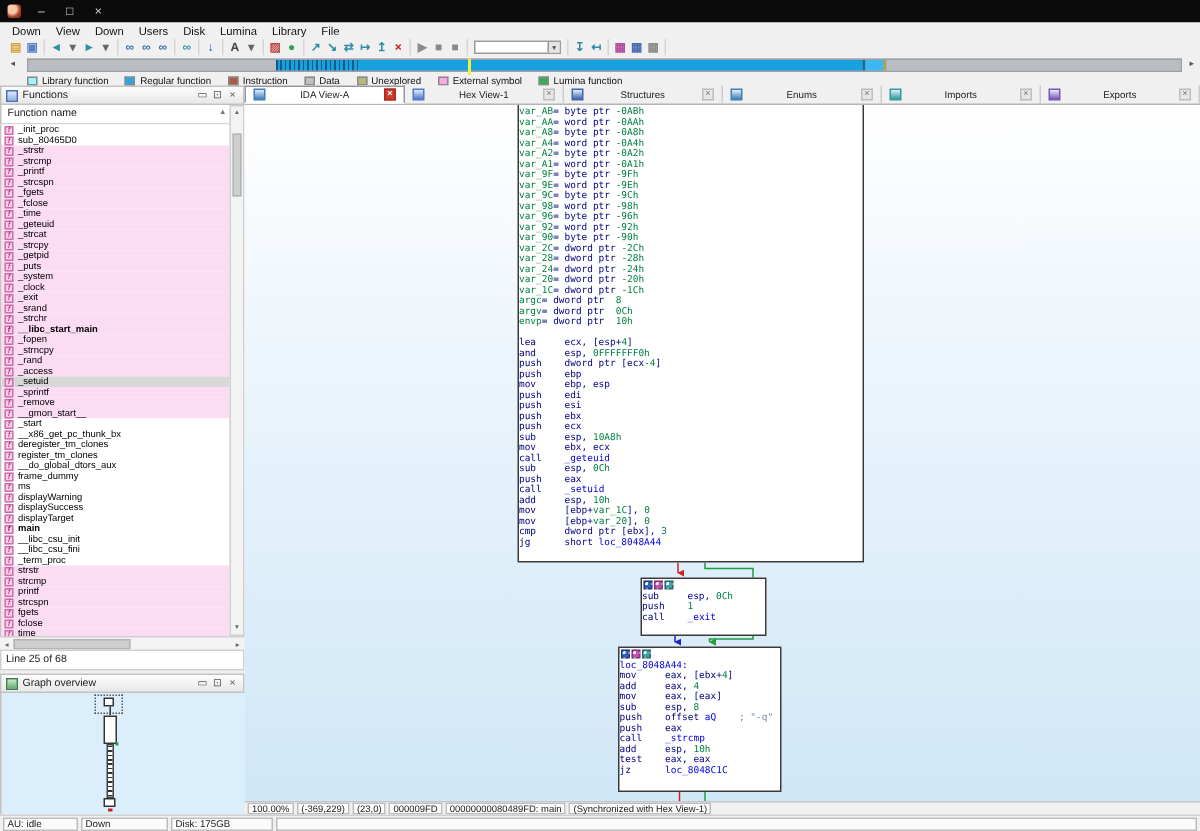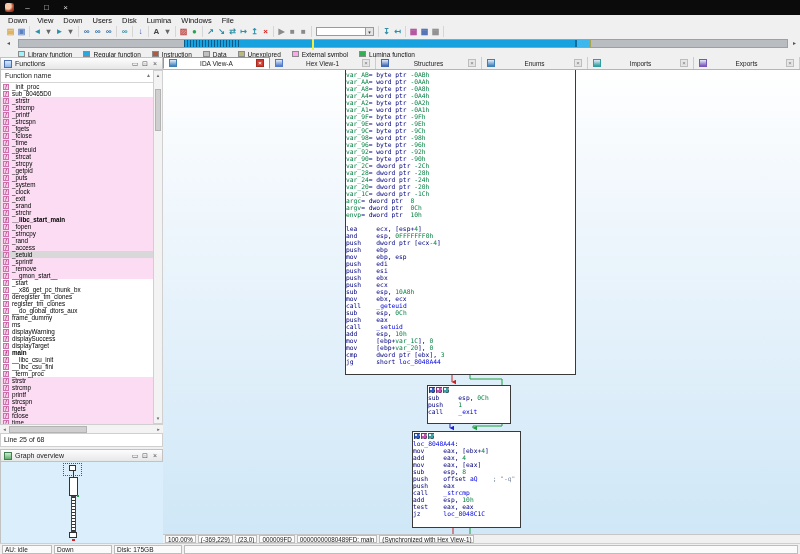--- a/index.html
+++ b/index.html
@@ -152,21 +152,21 @@
       </div>
   </div>
 
   <div class="menubar" id="menubar">
       <span class="menu-item">Down</span>
       <span class="menu-item">View</span>
       <span class="menu-item">Down</span>
       <span class="menu-item">Users</span>
       <span class="menu-item">Disk</span>
       <span class="menu-item">Lumina</span>
-      <span class="menu-item">Windows</span>
+      <span class="menu-item">Library</span>
       <span class="menu-item">File</span>
     </div>
 
   <div class="toolbar" id="toolbar">
       <div class="tb-group">
         <span class="tb-icon" style="color: rgb(217, 163, 60);">▤</span>
         <span class="tb-icon" style="color: rgb(91, 127, 196);">▣</span>
       </div>
       <div class="tb-group">
         <span class="tb-icon" style="color: rgb(46, 143, 168);">◄</span>

